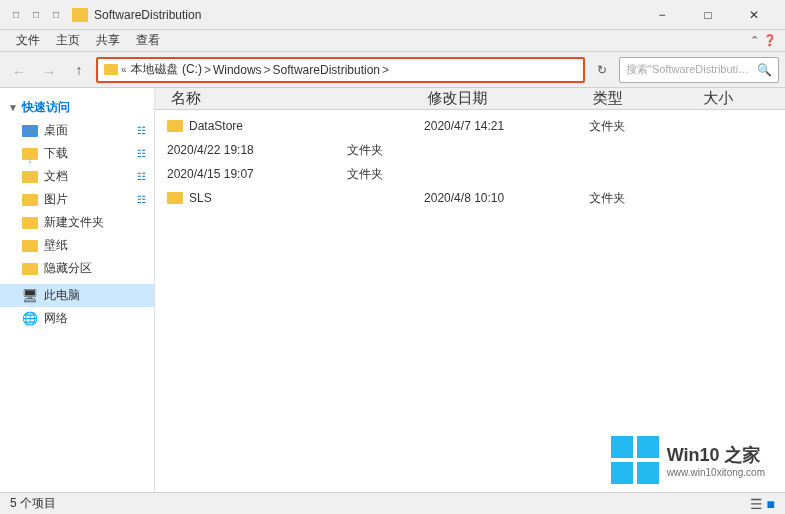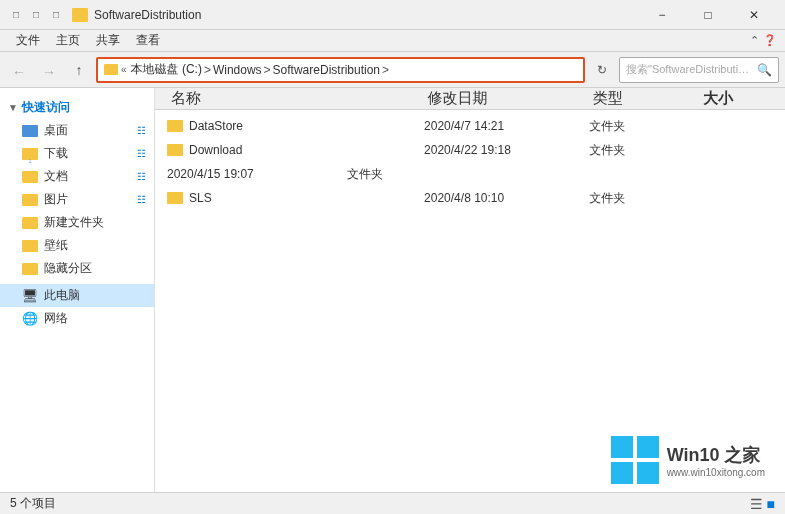--- a/index.html
+++ b/index.html
@@ -242,21 +242,21 @@
     }
     .col-header {
       font-size: 15px;
       color: #333;
       cursor: pointer;
       padding: 0 4px;
     }
     .col-name { width: 280px; }
     .col-date { width: 180px; }
     .col-type { width: 120px; }
-    .col-size { width: 80px; font-weight: bold; }
+    .col-size { width: 80px; }
 
     
     .file-list {
       flex: 1;
       overflow-y: auto;
       padding: 4px 0;
     }
     .file-row {
       display: flex;
       align-items: center;
@@ -481,24 +481,20 @@
         <div class="file-name-cell">
           <div class="folder-icon-sm"></div>
           <span>DataStore</span>
         </div>
         <div class="file-date-cell">2020/4/7 14:21</div>
         <div class="file-type-cell">文件夹</div>
         <div class="file-size-cell"></div>
       </div>
 
       <div class="file-row">
-        <div class="file-name-cell">
-          <div class="folder-icon-sm"></div>
-          <span>Download</span>
-        </div>
         <div class="file-date-cell">2020/4/22 19:18</div>
         <div class="file-type-cell">文件夹</div>
         <div class="file-size-cell"></div>
       </div>
 
       <div class="file-row">
         <div class="file-date-cell">2020/4/15 19:07</div>
         <div class="file-type-cell">文件夹</div>
         <div class="file-size-cell"></div>
       </div>

